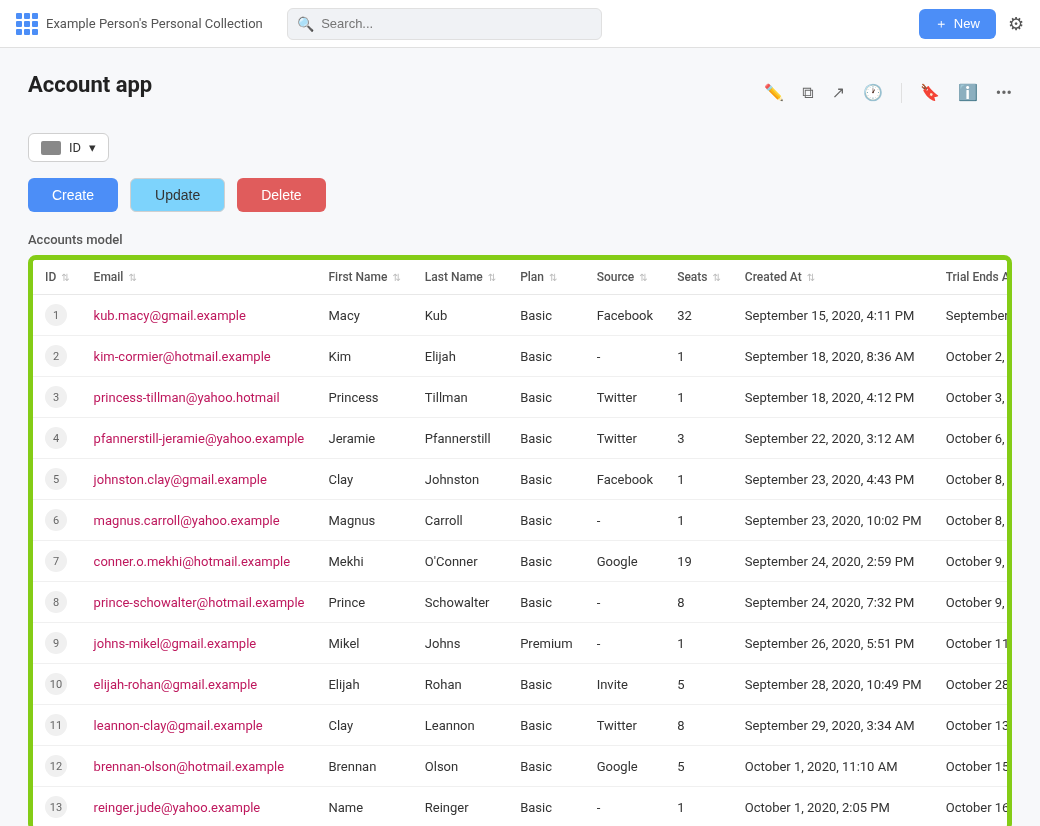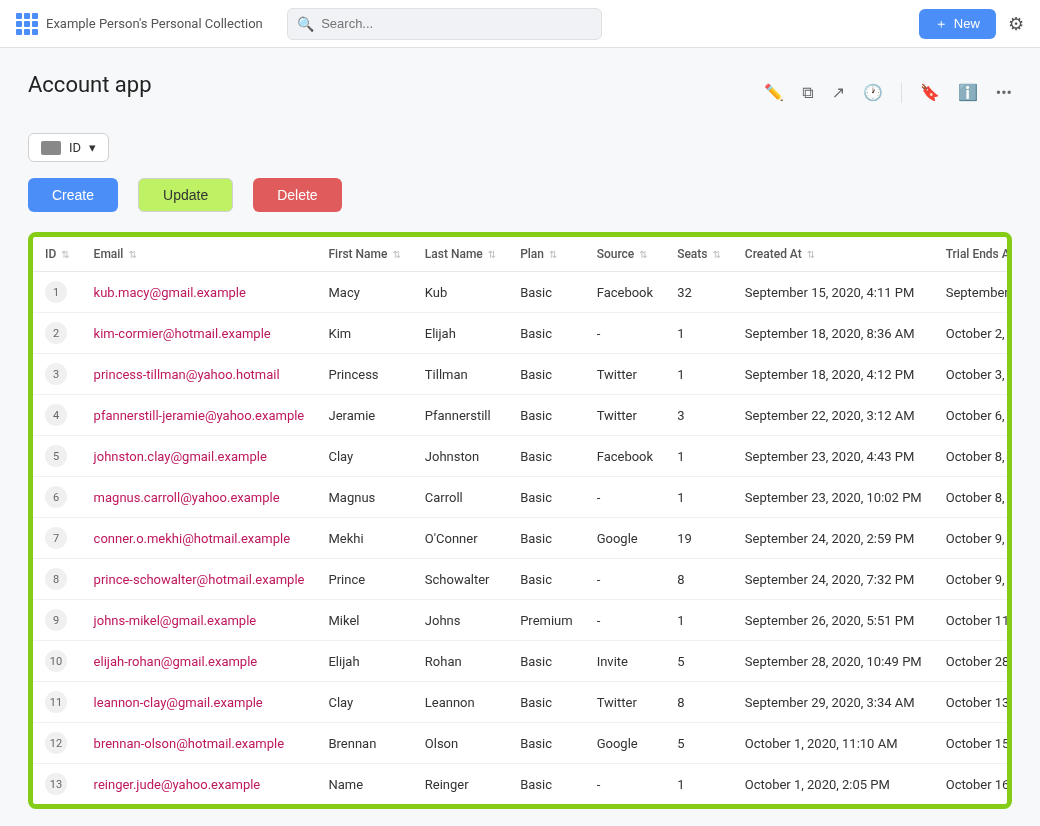--- a/index.html
+++ b/index.html
@@ -28,43 +28,43 @@
       background: #4c8ef7; color: #fff; border: none; border-radius: 6px;
       padding: 6px 16px; font-size: 13px; cursor: pointer; display: flex; align-items: center; gap: 6px;
       font-weight: 500;
     }
     .gear-btn {
       background: none; border: none; cursor: pointer; color: #555; font-size: 18px; margin-left: 12px;
     }
 
     
     .page { margin-top: 48px; padding: 24px 28px; }
-    .page-title { font-size: 22px; font-weight: 400; color: #222; margin-bottom: 16px; }
+    .page-title { font-size: 22px; font-weight: 700; color: #222; margin-bottom: 16px; }
     .page-title-row { display: flex; align-items: center; justify-content: space-between; margin-bottom: 20px; }
     .title-icons { display: flex; align-items: center; gap: 18px; color: #666; }
     .title-icons span { cursor: pointer; font-size: 16px; }
     .title-icons .divider { width: 1px; height: 20px; background: #e0e0e0; }
 
     
     .id-dropdown {
       display: inline-flex; align-items: center; gap: 8px;
       border: 1px solid #d0d0d0; border-radius: 6px; padding: 6px 12px;
       background: #fff; cursor: pointer; font-size: 13px; color: #333;
       margin-bottom: 16px;
     }
     .id-icon { width: 20px; height: 14px; background: #888; border-radius: 2px; display: inline-block; }
 
     
-    .action-buttons { display: flex; gap: 20px; margin-bottom: 20px; }
+    .action-buttons { display: flex; gap: 12px; margin-bottom: 20px; }
     .btn-create {
       background: #4c8ef7; color: #fff; border: none; border-radius: 6px;
       padding: 8px 24px; font-size: 14px; cursor: pointer; font-weight: 500;
     }
     .btn-update {
-      background: #bef264; color: #333; border: 1px solid #d0d0d0; border-radius: 6px;
+      background: #7dd3fc; color: #333; border: 1px solid #d0d0d0; border-radius: 6px;
       padding: 8px 24px; font-size: 14px; cursor: pointer;
     }
     .btn-delete {
       background: #e05c5c; color: #fff; border: none; border-radius: 6px;
       padding: 8px 24px; font-size: 14px; cursor: pointer; font-weight: 400;
     }
 
     
     .table-label { font-size: 13px; color: #555; font-weight: 500; margin-bottom: 8px; }
     .table-container {
@@ -147,20 +147,21 @@
   </div>
 
   
   <div class="action-buttons">
     <button class="btn-create">Create</button>
     <button class="btn-update">Update</button>
     <button class="btn-delete">Delete</button>
   </div>
 
   
+  <div class="table-label">Accounts model</div>
   <div class="table-container">
     <table>
       <thead>
         <tr>
           <th>ID <span class="sort-arrows">⇅</span></th>
           <th>Email <span class="sort-arrows">⇅</span></th>
           <th>First Name <span class="sort-arrows">⇅</span></th>
           <th>Last Name <span class="sort-arrows">⇅</span></th>
           <th>Plan <span class="sort-arrows">⇅</span></th>
           <th>Source <span class="sort-arrows">⇅</span></th>

